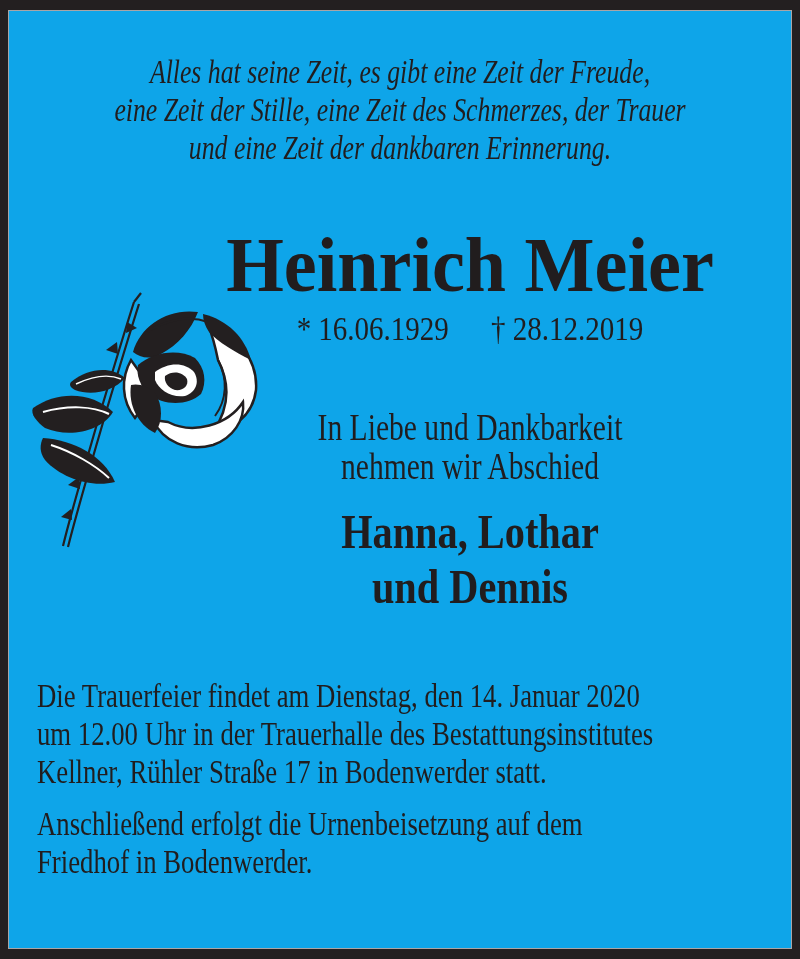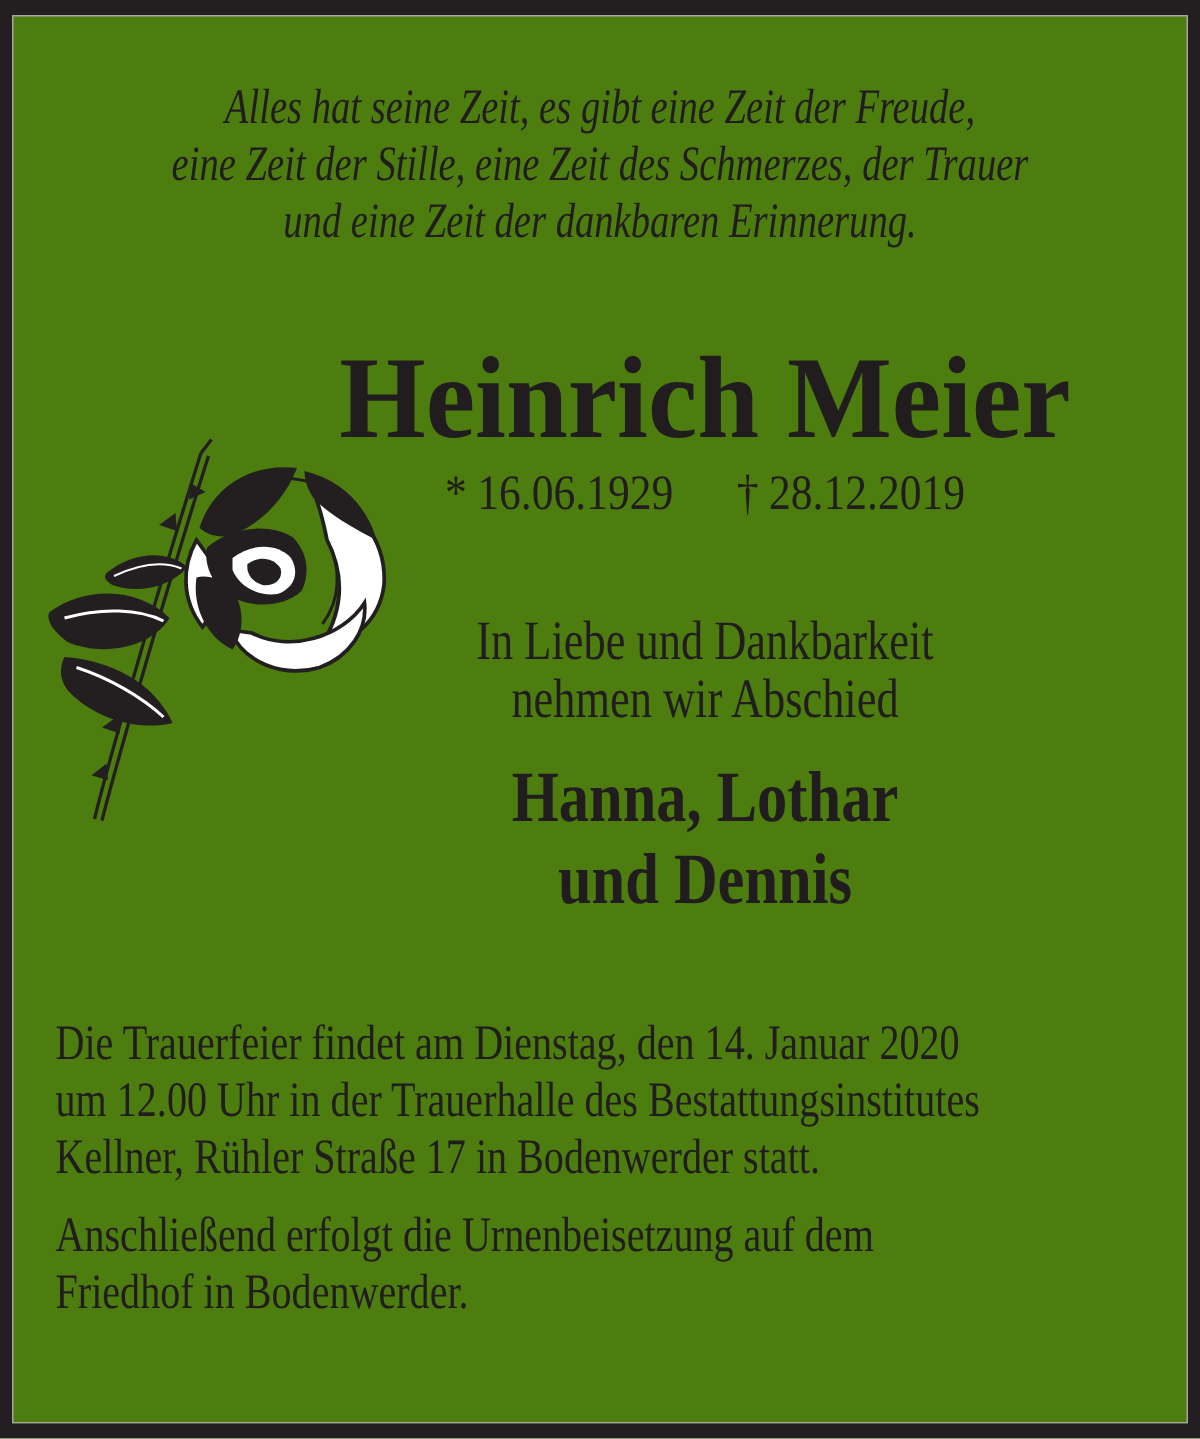--- a/index.html
+++ b/index.html
@@ -1,20 +1,20 @@
 <!DOCTYPE html>
 <html><head>
 <meta charset="utf-8">
 <style>
   html,body { margin:0; padding:0; background:#ffffff; }
   .page {
     position:relative;
     width:800px; height:959px;
     box-sizing:border-box;
-    background:#4d7c0f;
+    background:#0ea5e9;
     border-style:solid;
     border-color:#231f20;
     border-width:10px 8px;
     font-family:"Liberation Serif","DejaVu Serif",serif;
     color:#211d1e;
     overflow:hidden;
   }
   .hairline {
     position:absolute; inset:0;
     border:1px solid #a9a5a6;

